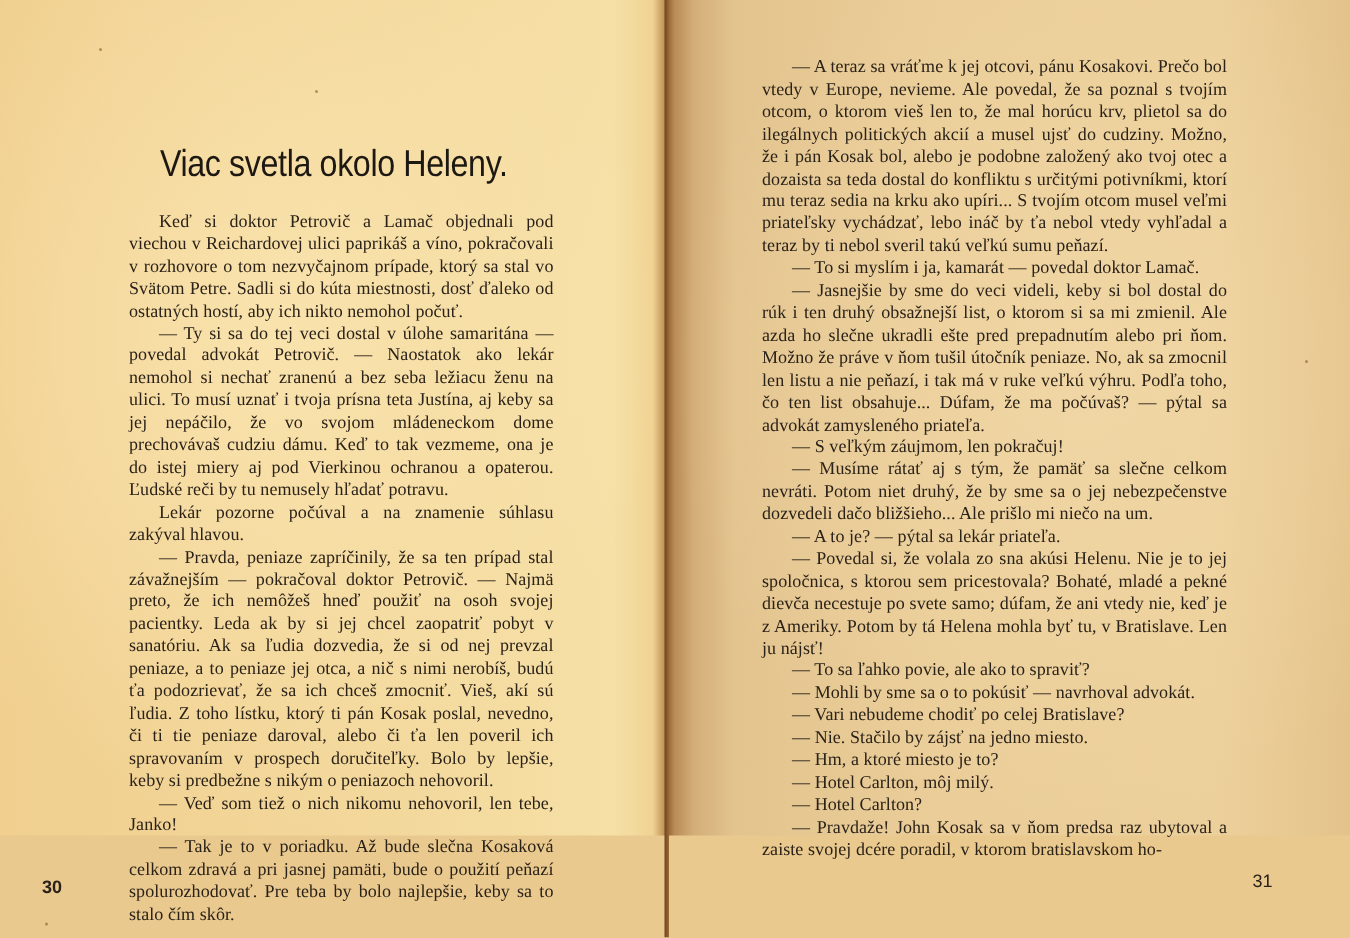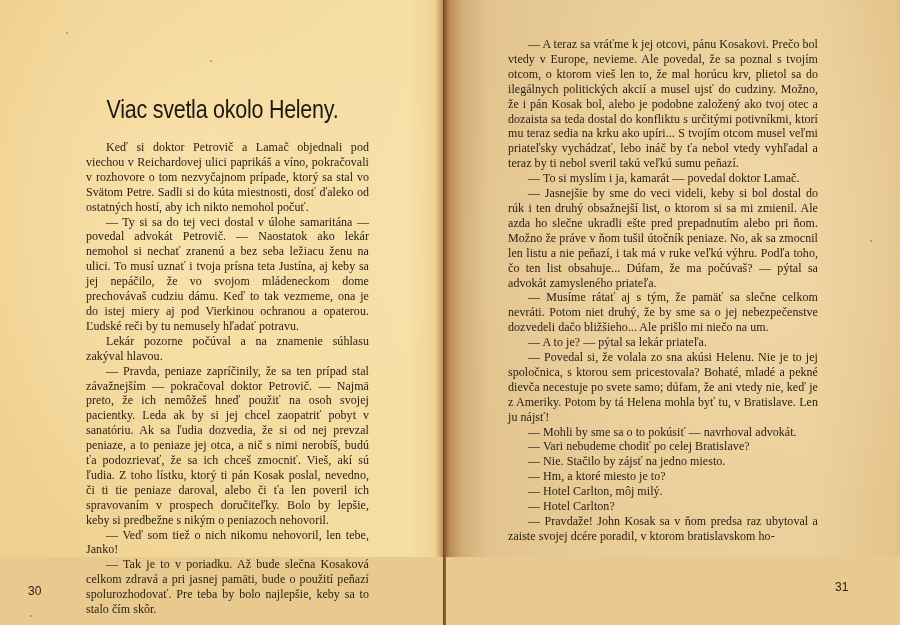--- a/index.html
+++ b/index.html
@@ -40,21 +40,21 @@
     p.par {
       margin:0; font-size:12px; line-height:14.9px;
       text-align:justify; text-indent:20px; hyphens:manual;
       letter-spacing:0.05px;
     }
     p.par.gap { margin-top:0; }
     .page-num {
       position:absolute; font-size:12px; font-weight:normal;
       font-family:"Liberation Sans","DejaVu Sans",sans-serif;
     }
-    .pn-left { left:28px; top:584px; font-weight:normal; }
+    .pn-left { left:28px; top:584px; font-weight:bold; }
     .pn-right { left:835px; top:580px; }
     .speck { position:absolute; width:2px; height:2px; border-radius:50%; background:#8b5a2b; opacity:0.6; }
   </style>
 </head>
 <body>
 
 <div class="spread">
   <div class="page page-left">
     <div class="content-left">
       <h1 class="chapter-title">Viac svetla okolo Heleny.</h1>
@@ -70,23 +70,25 @@
 
   <div class="page page-right">
   </div>
 
   <div class="gutter-line"></div>
 
   <div class="content-right">
     <p class="par">— A teraz sa vráťme k jej otcovi, pánu Kosakovi. Prečo bol vtedy v Europe, nevieme. Ale povedal, že sa poznal s tvojím otcom, o ktorom vieš len to, že mal horúcu krv, plietol sa do ilegálnych politických akcií a musel ujsť do cudziny. Možno, že i pán Kosak bol, alebo je podobne založený ako tvoj otec a dozaista sa teda dostal do konfliktu s určitými potivníkmi, ktorí mu teraz sedia na krku ako upíri... S tvojím otcom musel veľmi priateľsky vychádzať, lebo ináč by ťa nebol vtedy vyhľadal a teraz by ti nebol sveril takú veľkú sumu peňazí.</p>
     <p class="par gap">— To si myslím i ja, kamarát — povedal doktor Lamač.</p>
     <p class="par">— Jasnejšie by sme do veci videli, keby si bol dostal do rúk i ten druhý obsažnejší list, o ktorom si sa mi zmienil. Ale azda ho slečne ukradli ešte pred prepadnutím alebo pri ňom. Možno že práve v ňom tušil útočník peniaze. No, ak sa zmocnil len listu a nie peňazí, i tak má v ruke veľkú výhru. Podľa toho, čo ten list obsahuje... Dúfam, že ma počúvaš? — pýtal sa advokát zamysleného priateľa.</p>
+    <p class="par gap">— S veľkým záujmom, len pokračuj!</p>
     <p class="par">— Musíme rátať aj s tým, že pamäť sa slečne celkom nevráti. Potom niet druhý, že by sme sa o jej nebezpečenstve dozvedeli dačo bližšieho... Ale prišlo mi niečo na um.</p>
     <p class="par">— A to je? — pýtal sa lekár priateľa.</p>
     <p class="par">— Povedal si, že volala zo sna akúsi Helenu. Nie je to jej spoločnica, s ktorou sem pricestovala? Bohaté, mladé a pekné dievča necestuje po svete samo; dúfam, že ani vtedy nie, keď je z Ameriky. Potom by tá Helena mohla byť tu, v Bratislave. Len ju nájsť!</p>
+    <p class="par gap">— To sa ľahko povie, ale ako to spraviť?</p>
     <p class="par gap">— Mohli by sme sa o to pokúsiť — navrhoval advokát.</p>
     <p class="par gap">— Vari nebudeme chodiť po celej Bratislave?</p>
     <p class="par gap">— Nie. Stačilo by zájsť na jedno miesto.</p>
     <p class="par gap">— Hm, a ktoré miesto je to?</p>
     <p class="par gap">— Hotel Carlton, môj milý.</p>
     <p class="par gap">— Hotel Carlton?</p>
     <p class="par gap">— Pravdaže! John Kosak sa v ňom predsa raz ubytoval a zaiste svojej dcére poradil, v ktorom bratislavskom ho-</p>
   </div>
 
   <div class="page-num pn-left">30</div>

